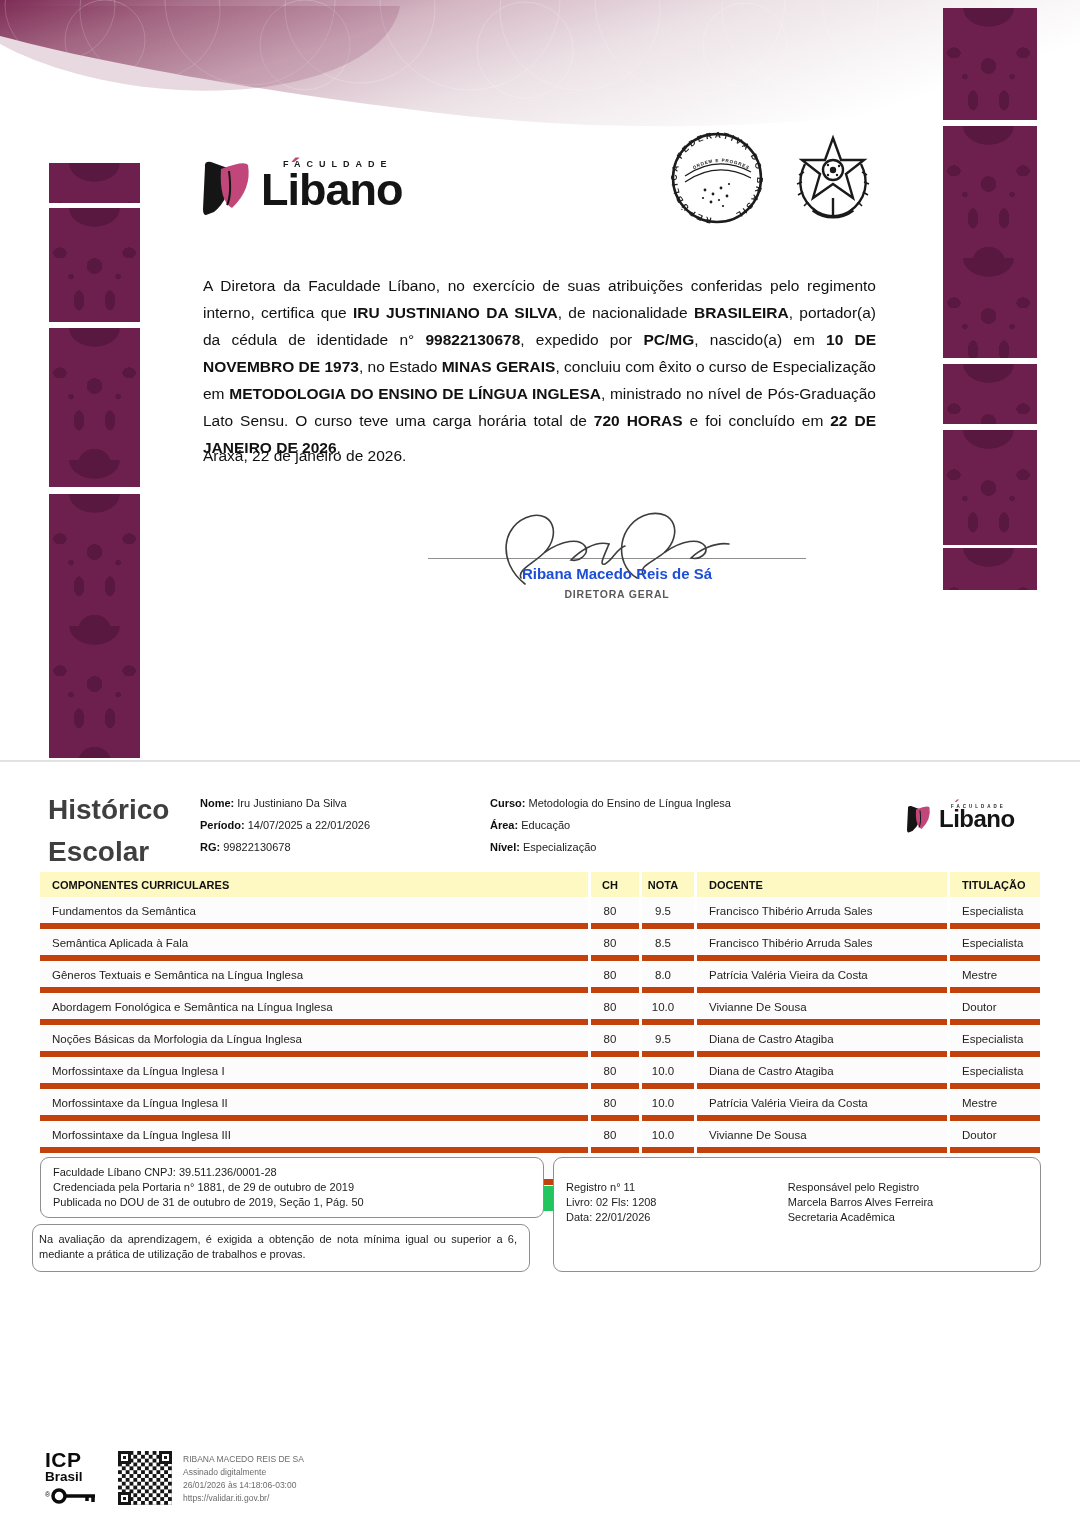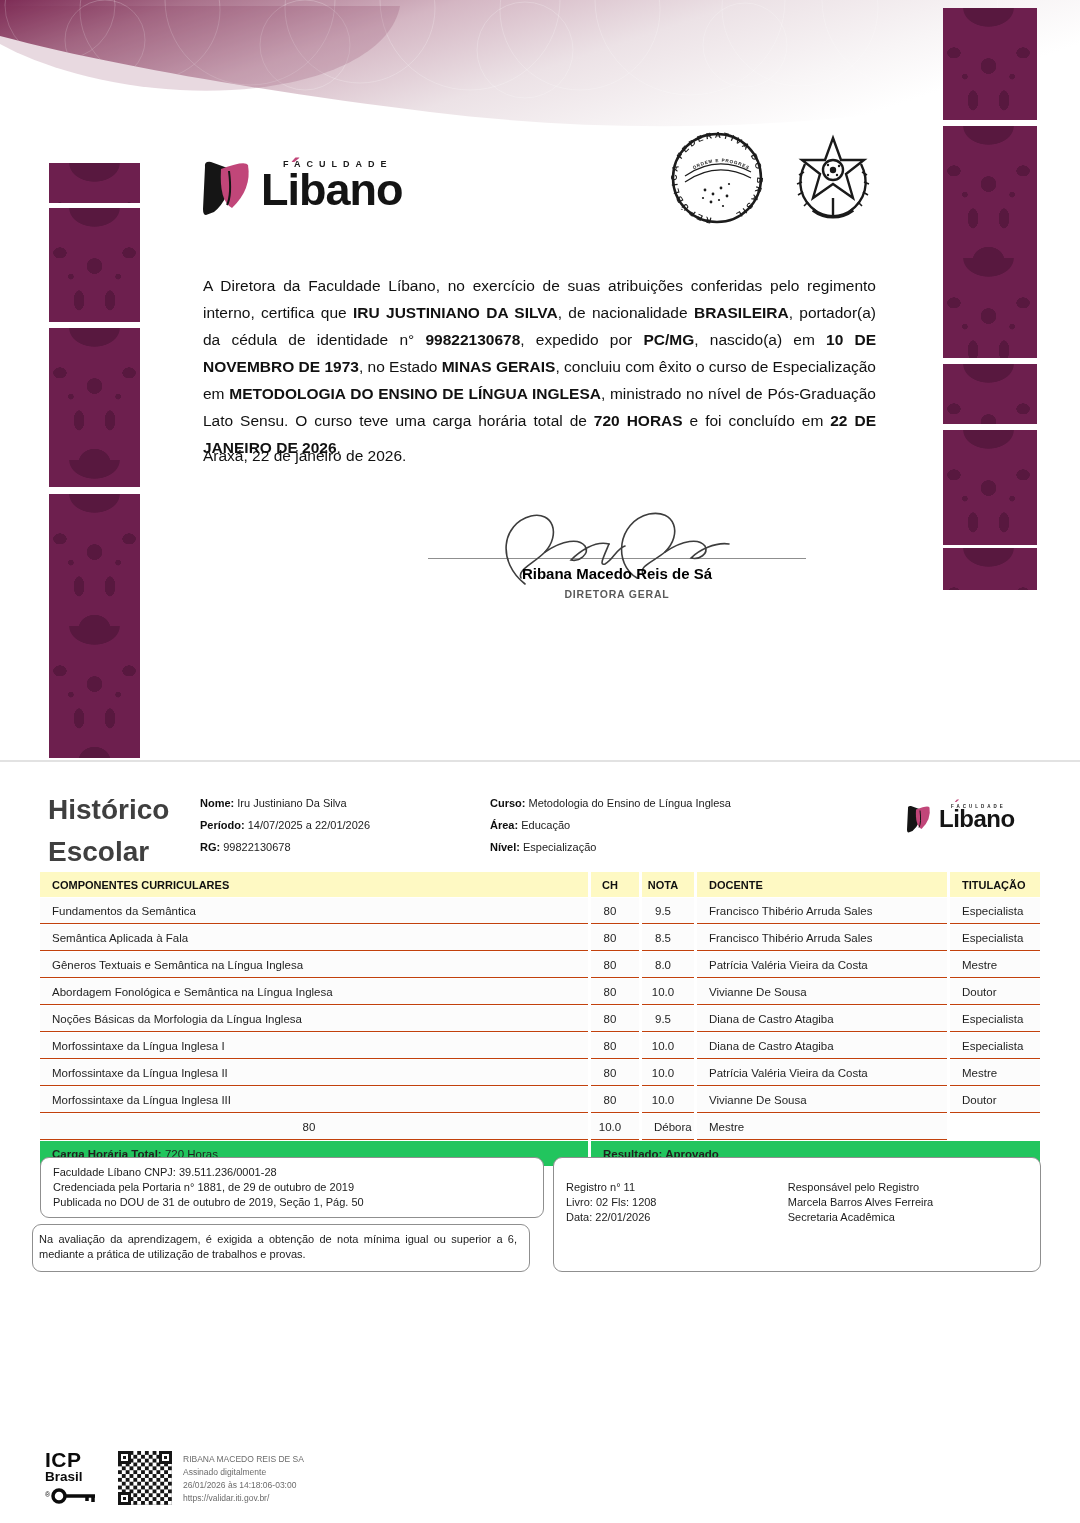--- a/index.html
+++ b/index.html
@@ -41,35 +41,35 @@
   .seal{position:absolute;z-index:3;}
 
   
   .cert-body{position:absolute;left:203px;top:256px;width:673px;font-size:15.5px;line-height:27px;text-align:justify;color:#111;z-index:3;}
   .cert-body b{font-weight:800;}
   .city-date{position:absolute;left:203px;top:447px;font-size:15.5px;color:#111;z-index:3;}
 
   .sig-block{position:absolute;left:412px;top:500px;width:410px;text-align:center;z-index:3;}
   .sig-script{margin:0 auto;display:block;}
   .sig-line{border:none;border-top:1.5px solid #8f8f8f;width:378px;margin:-34px auto 0;}
-  .sig-name{font-size:15px;font-weight:600;color:#000000;margin-top:6px;}
+  .sig-name{font-size:15px;font-weight:600;color:#1d4ed8;margin-top:6px;}
   .sig-role{font-size:10.5px;font-weight:600;letter-spacing:0.8px;color:#5a5a5a;margin-top:6px;}
 
   
   .divider{position:absolute;left:0;top:760px;width:1080px;height:2px;background:#e2e2e2;z-index:3;}
   .hist-title{position:absolute;left:48px;top:789px;font-size:28px;font-weight:700;color:#3f3f3f;line-height:1.5;z-index:3;}
   .info-col{position:absolute;top:792px;font-size:11px;line-height:22px;color:#222;z-index:3;}
   .info-left{left:200px;}
   .info-right{left:490px;}
   .info-col b{color:#0d0d0d;}
 
   
   .table{position:absolute;left:40px;top:860px;width:1000px;z-index:3;font-size:11.5px;}
   .trow{display:grid;grid-template-columns:548px 48px 52px 250px 1fr;column-gap:3px;margin-bottom:1px;}
-  .cell{background:#fcfcfc;border-bottom:1px solid #c2410c;padding:7px 10px 6px 12px;color:#1f1f1f;white-space:nowrap;overflow:hidden;}
+  .cell{background:#fcfcfc;border-bottom:6px solid #c2410c;padding:7px 10px 6px 12px;color:#1f1f1f;white-space:nowrap;overflow:hidden;}
   .c1,.c2{text-align:center;padding-left:2px;padding-right:12px;}
   .thead .cell{background:#fef9c3;border-bottom:none;font-weight:800;color:#101010;font-size:11px;margin-top:12px;}
   .tfoot{display:grid;grid-template-columns:548px 1fr;column-gap:3px;margin-top:1px;}
   .tfoot .cell{background:#22c55e;border-bottom:none;font-weight:800;text-decoration:underline;}
   .tfoot .cell b{font-weight:800;}
   .tfoot .cell .nrm{font-weight:400;}
 
   
   .box{position:absolute;border:1.5px solid #8f8f8f;border-radius:9px;padding:7px 12px;font-size:11px;line-height:15px;color:#1c1c1c;z-index:3;background:#fff;}
   .box1{left:40px;top:1157px;width:478px;height:45px;}

